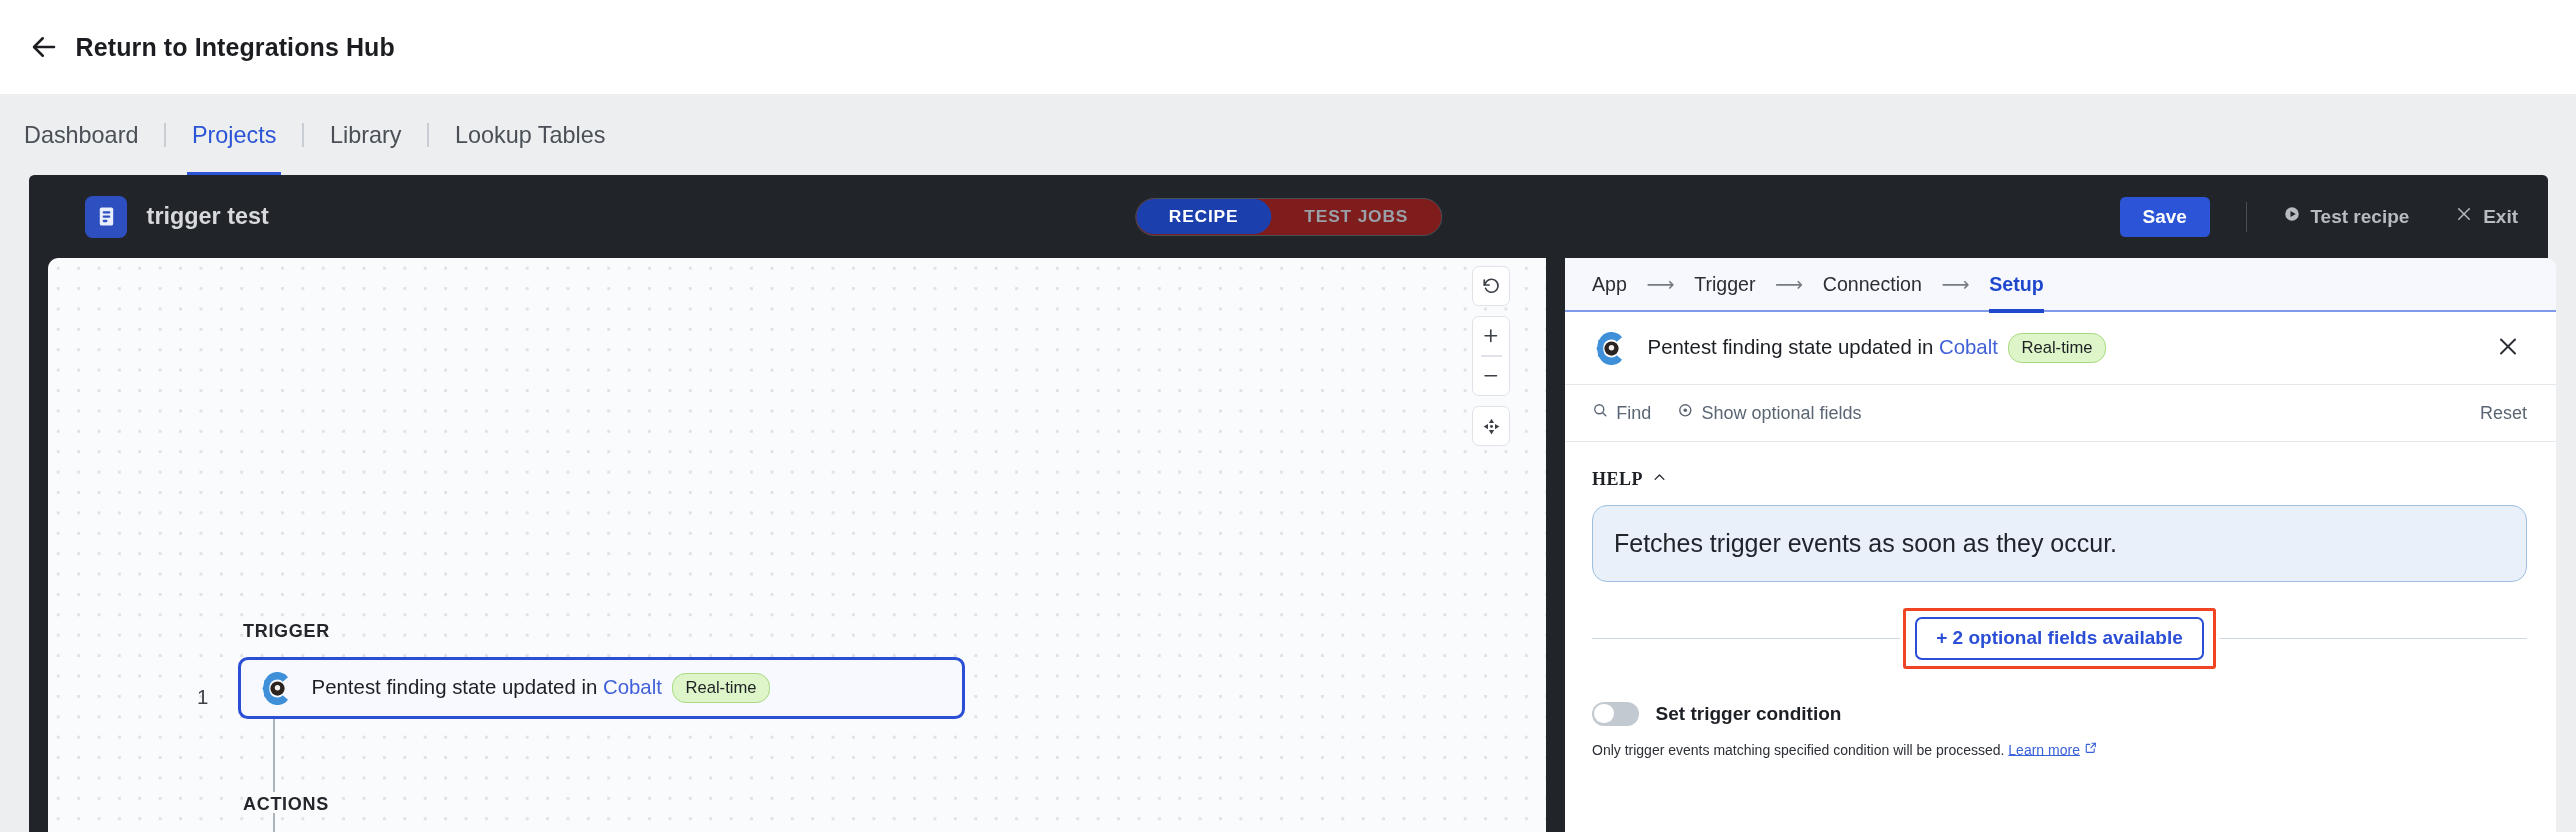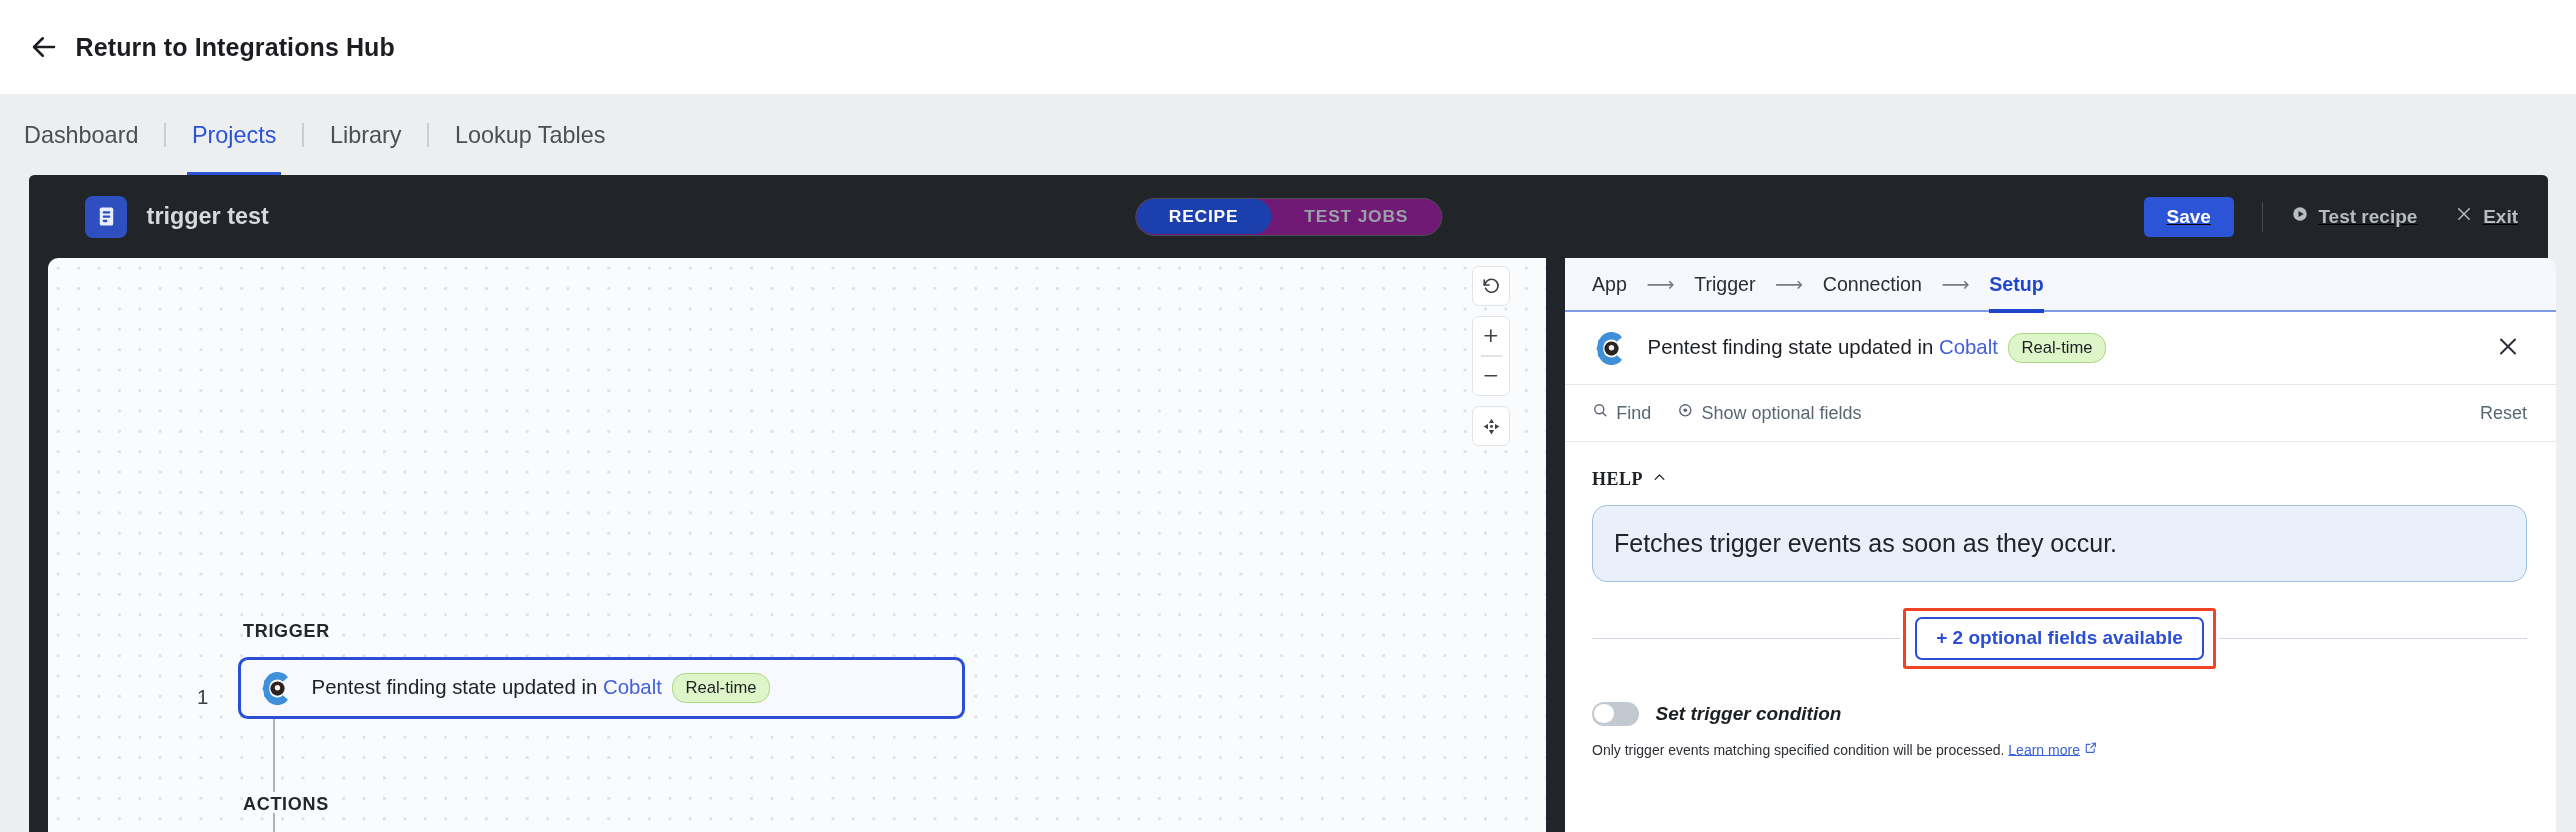--- a/index.html
+++ b/index.html
@@ -68,32 +68,32 @@
   .recipe-title {
     color: #d7d9dc; font-size: 23.4px; font-weight: bold;
     margin-left: 19.6px; white-space: nowrap;
   }
 
   .mode-toggle {
     position: absolute; left: 50%; transform: translateX(-50%);
     top: 50%; margin-top: -19px;
     height: 38px; display: flex; align-items: center;
     border: 1.5px solid #4a4e55; border-radius: 19.6px;
-    background: #701a75; overflow: hidden;
+    background: #7f1d1d; overflow: hidden;
   }
   .mode-btn {
     height: 35px; display: flex; align-items: center; justify-content: center;
     padding: 0 33px; font-size: 17.4px; font-weight: bold; letter-spacing: 0.8px;
     color: #9aa0a8; cursor: pointer; border-radius: 18px; white-space: nowrap;
   }
   .mode-btn.active { background: #1c3fae; color: #ffffff; }
 
   .recipe-actions {
     position: absolute; right: 30px; top: 50%; transform: translateY(-50%);
-    display: flex; align-items: center; gap: 8px; text-decoration: underline;
+    display: flex; align-items: center; gap: 16px;
   }
   .save-btn {
     background: #2b54d6; color: #fff; font-size: 19px; font-weight: bold;
     padding: 9px 23px; border-radius: 5.3px; cursor: pointer; white-space: nowrap;
   }
   .vdiv { width: 1.5px; height: 30px; background: #4a4e55; margin: 0 19.6px; }
   .ghost-btn {
     display: flex; align-items: center; gap: 9.8px;
     color: #b7bcc3; font-size: 19px; font-weight: bold;
     cursor: pointer; white-space: nowrap;
@@ -239,21 +239,21 @@
   .cond-row { display: flex; align-items: center; margin-top: 33px; }
   .toggle {
     width: 47px; height: 24px; border-radius: 13px;
     background: #c3c9d1; position: relative; cursor: pointer; flex: none;
   }
   .toggle .knob {
     position: absolute; left: 2.3px; top: 2.3px;
     width: 19.6px; height: 19.6px; border-radius: 50%; background: #ffffff;
   }
   .cond-label {
-    margin-left: 16.6px; font-size: 19px; font-weight: bold; color: #1c1f24; font-style: italic;
+    margin-left: 16.6px; font-size: 19px; font-weight: bold; color: #1c1f24;
   }
   .cond-desc {
     margin-top: 15px; font-size: 14px; color: #2b2f35;
   }
   .cond-desc a {
     color: #3a62d8; text-decoration: underline; cursor: pointer;
   }
   .ext-icon { margin-left: 4.5px; }
 </style>
 </head>

